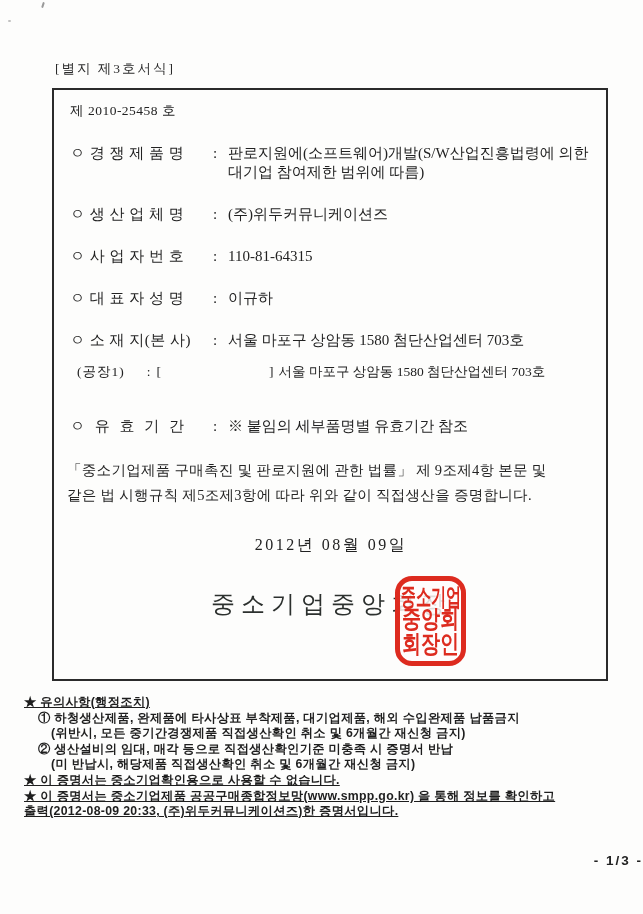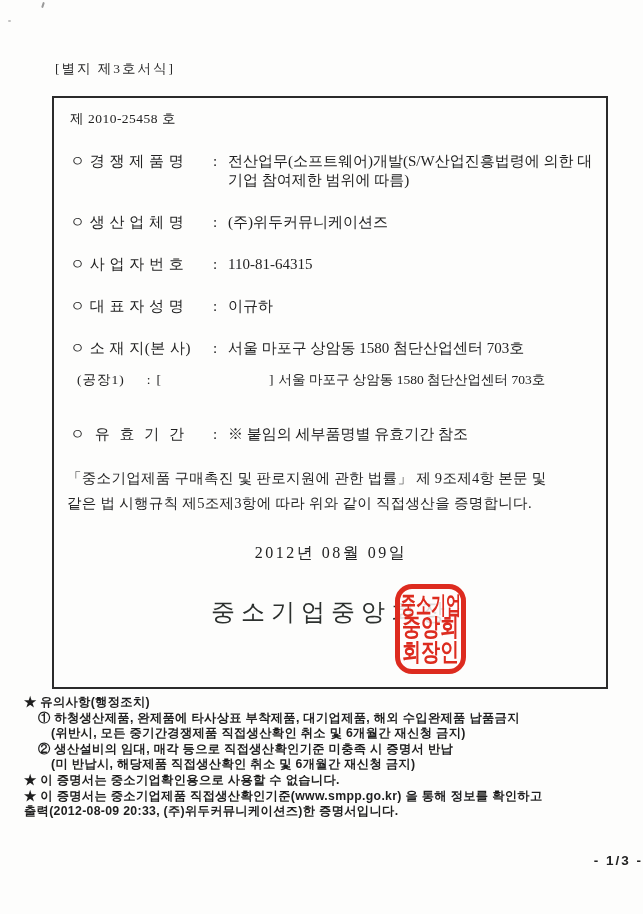--- a/index.html
+++ b/index.html
@@ -16,21 +16,21 @@
   .speck { position: absolute; background: #9a9a9a; border-radius: 1px; }
   .speck-1 { left: 42px; top: 2px; width: 2px; height: 6px; transform: rotate(18deg); }
   .speck-2 { left: 8px; top: 20px; width: 3px; height: 2px; opacity: .6; }
 
   .form-label {
     position: absolute; left: 55px; top: 60px;
     font-size: 13.5px; letter-spacing: 2px; color: #2a2a2a;
   }
 
   .cert-box {
-    position: absolute; left: 52px; top: 96px;
+    position: absolute; left: 52px; top: 88px;
     width: 556px; height: 593px;
     border: 2px solid #2b2b2b;
     background: #fdfdfc;
     padding: 10px 14px 0 16px;
   }
   .doc-number { font-size: 13.5px; letter-spacing: 0.5px; margin-top: 2px; }
   .cert-title {
     margin-top: 16px; text-align: center;
     font-size: 29px; font-weight: 700; letter-spacing: 7px;
     color: #252a28;
@@ -94,21 +94,21 @@
   .seal-row-2 { font-size: 17px; transform: scale(1.12, 1.45); }
 
   .notes {
     position: absolute; left: 24px; top: 695px;
     font-family: "Liberation Sans", sans-serif;
     font-weight: 700; font-size: 12.3px; line-height: 15.6px;
     letter-spacing: 0.3px; color: #1e1e1e;
     white-space: nowrap;
   }
   .note-line { display: block; }
-  .indent-0 { margin-left: 0; }
+  .indent-0 { margin-left: 0; text-decoration: underline; }
   .indent-1 { margin-left: 14px; }
   .indent-2 { margin-left: 27px; }
 
   .page-number {
     position: absolute; left: 0; top: 853px; width: 643px;
     text-align: right;
     font-family: "Liberation Sans", sans-serif;
     font-weight: 700; font-size: 13.5px; letter-spacing: 2px;
     color: #222;
   }
@@ -126,21 +126,21 @@
   <div class="cert-box">
 
     <div class="doc-number">제 2010-25458 호</div>
 
 
     <div class="fields">
 
       <div class="field-row row-product">
         <span class="field-label">ㅇ 경 쟁 제 품 명</span>
         <span class="field-colon">:</span>
-        <span class="field-value">전산업무(소프트웨어)개발(S/W산업진흥법령에 의한 대기업 참여제한 범위에 따름)</span>
+        <span class="field-value">판로지원에(소프트웨어)개발(S/W산업진흥법령에 의한 대기업 참여제한 범위에 따름)</span>
       </div>
 
       <div class="field-row">
         <span class="field-label">ㅇ 생 산 업 체 명</span>
         <span class="field-colon">:</span>
         <span class="field-value">(주)위두커뮤니케이션즈</span>
       </div>
 
       <div class="field-row">
         <span class="field-label">ㅇ 사 업 자 번 호</span>
@@ -193,19 +193,19 @@
 
   </div>
 
   <div class="notes">
     <span class="note-line indent-0">★ 유의사항(행정조치)</span>
     <span class="note-line indent-1">① 하청생산제품, 완제품에 타사상표 부착제품, 대기업제품, 해외 수입완제품 납품금지</span>
     <span class="note-line indent-2">(위반시, 모든 중기간경쟁제품 직접생산확인 취소 및 6개월간 재신청 금지)</span>
     <span class="note-line indent-1">② 생산설비의 임대, 매각 등으로 직접생산확인기준 미충족 시 증명서 반납</span>
     <span class="note-line indent-2">(미 반납시, 해당제품 직접생산확인 취소 및 6개월간 재신청 금지)</span>
     <span class="note-line indent-0">★ 이 증명서는 중소기업확인용으로 사용할 수 없습니다.</span>
-    <span class="note-line indent-0">★ 이 증명서는 중소기업제품 직접생산확인기준(www.smpp.go.kr) 을 통해 정보를 확인하고</span>
+    <span class="note-line indent-0">★ 이 증명서는 중소기업제품 공공구매종합정보망(www.smpp.go.kr) 을 통해 정보를 확인하고</span>
     <span class="note-line indent-0">출력(2012-08-09 20:33, (주)위두커뮤니케이션즈)한 증명서입니다.</span>
   </div>
 
   <div class="page-number">- 1/3 -</div>
 
 </div>
 
 </body></html>

